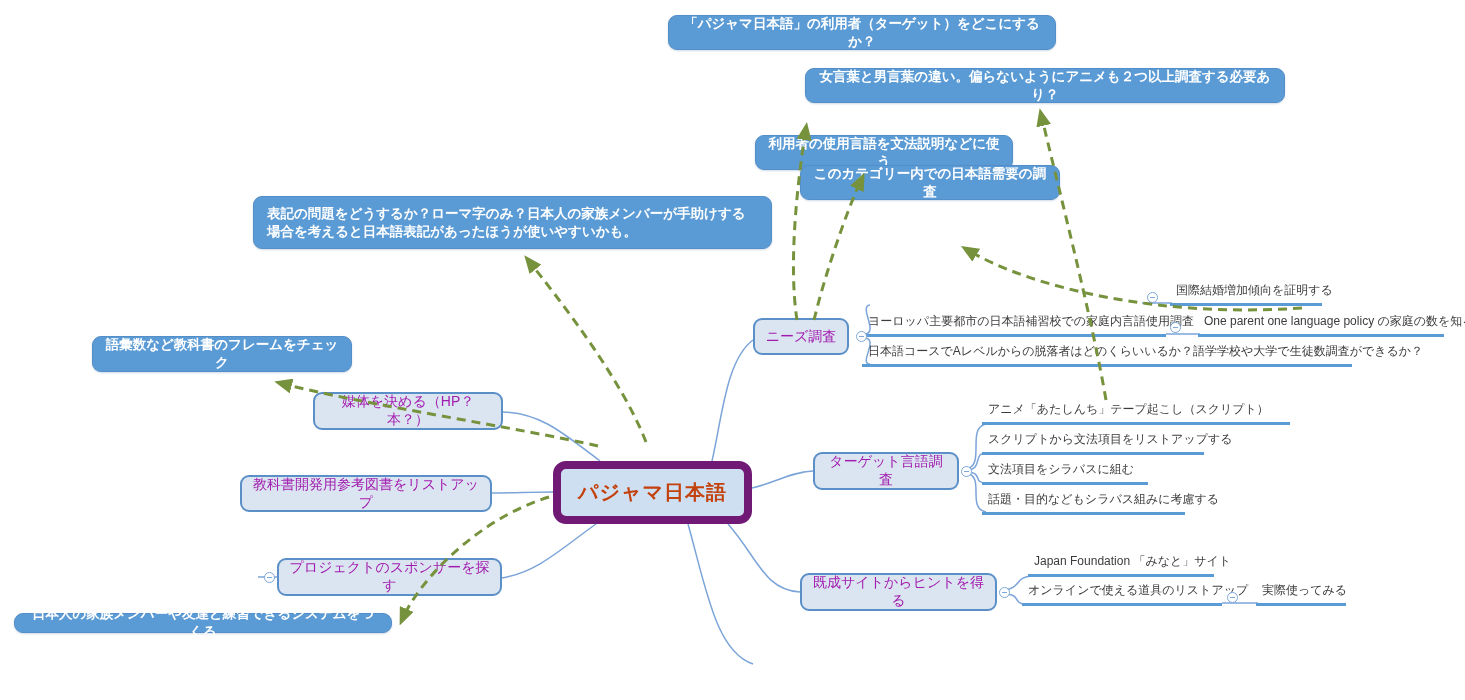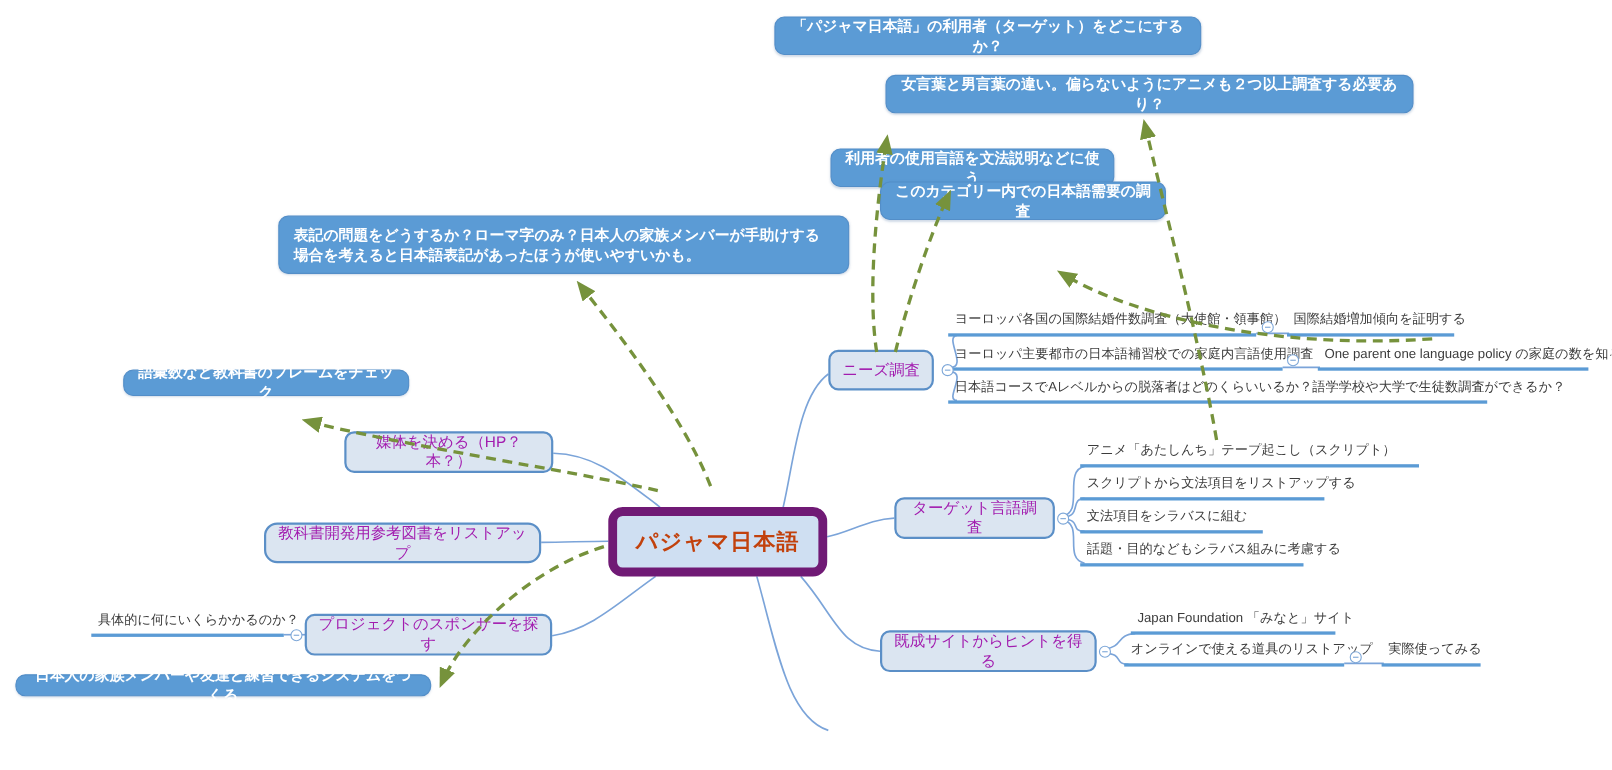--- a/index.html
+++ b/index.html
@@ -76,41 +76,41 @@
       <path d="M1004,590 C1022,588 1014,577 1032,576"></path>
       <path d="M1004,594 C1022,594 1012,604 1026,604"></path>
 
       <path d="M1142,303 L1172,303"></path>
       <path d="M1166,334 L1200,334"></path>
       <path d="M1222,603 L1258,603"></path>
       <path d="M258,577 L279,577"></path>
     </g>
   </svg>
 
-  <div class="node float-topic" style="left:668px;top:15px;width:388px;height:35px;margin-left:36px;">
+  <div class="node float-topic" style="left:668px;top:15px;width:388px;height:35px;">
     <span>「パジャマ日本語」の利用者（ターゲット）をどこにするか？</span>
   </div>
 
   <div class="node float-topic" style="left:805px;top:68px;width:480px;height:35px;">
     <span>女言葉と男言葉の違い。偏らないようにアニメも２つ以上調査する必要あり？</span>
   </div>
 
   <div class="node float-topic" style="left:755px;top:135px;width:258px;height:35px;">
     <span>利用者の使用言語を文法説明などに使う</span>
   </div>
 
   <div class="node float-topic" style="left:800px;top:165px;width:260px;height:35px;">
     <span>このカテゴリー内での日本語需要の調査</span>
   </div>
 
   <div class="node float-topic multiline" style="left:253px;top:196px;width:519px;height:53px;">
     <span>表記の問題をどうするか？ローマ字のみ？日本人の家族メンバーが手助けする場合を考えると日本語表記があったほうが使いやすいかも。</span>
   </div>
 
-  <div class="node float-topic" style="left:112px;top:336px;width:260px;height:24px;">
+  <div class="node float-topic" style="left:92px;top:336px;width:260px;height:36px;">
     <span>語彙数など教科書のフレームをチェック</span>
   </div>
 
   <div class="node float-topic" style="left:14px;top:613px;width:378px;height:20px;">
     <span>日本人の家族メンバーや友達と練習できるシステムをつくる</span>
   </div>
 
   <div class="node central" style="left:553px;top:461px;width:199px;height:63px;">
     <span>パジャマ日本語</span>
   </div>
@@ -125,31 +125,28 @@
 
   <div class="node branch" style="left:800px;top:573px;width:197px;height:38px;">
     <span>既成サイトからヒントを得る</span>
   </div>
 
 
   <div class="node branch" style="left:313px;top:392px;width:190px;height:38px;">
     <span>媒体を決める（HP？本？）</span>
   </div>
 
-  <div class="node branch" style="left:240px;top:475px;width:252px;height:37px;border-radius:12px;">
+  <div class="node branch" style="left:240px;top:475px;width:252px;height:37px;">
     <span>教科書開発用参考図書をリストアップ</span>
   </div>
 
   <div class="node branch" style="left:277px;top:558px;width:225px;height:38px;">
     <span>プロジェクトのスポンサーを探す</span>
   </div>
 
-  <div class="subtopic" style="left:862px;top:281px;width:280px;">
-    <span>ヨーロッパ各国の国際結婚件数調査（大使館・領事館）</span>
-  </div>
   <div class="subtopic" style="left:1170px;top:281px;width:152px;">
     <span>国際結婚増加傾向を証明する</span>
   </div>
 
   <div class="subtopic" style="left:862px;top:312px;width:304px;">
     <span>ヨーロッパ主要都市の日本語補習校での家庭内言語使用調査</span>
   </div>
   <div class="subtopic" style="left:1198px;top:312px;width:246px;">
     <span>One parent one language policy の家庭の数を知る</span>
   </div>
@@ -174,23 +171,20 @@
   <div class="subtopic" style="left:1028px;top:552px;width:186px;">
     <span>Japan Foundation 「みなと」サイト</span>
   </div>
   <div class="subtopic" style="left:1022px;top:581px;width:200px;">
     <span>オンラインで使える道具のリストアップ</span>
   </div>
   <div class="subtopic" style="left:1256px;top:581px;width:90px;">
     <span>実際使ってみる</span>
   </div>
 
-  <div class="subtopic" style="left:83px;top:554px;width:175px;">
-    <span>具体的に何にいくらかかるのか？</span>
-  </div>
 
   <div class="minus" style="left:856px;top:331px;">
       <span class="bar"></span>
     </div>
   <div class="minus" style="left:961px;top:466px;">
       <span class="bar"></span>
     </div>
   <div class="minus" style="left:999px;top:587px;">
       <span class="bar"></span>
     </div>

